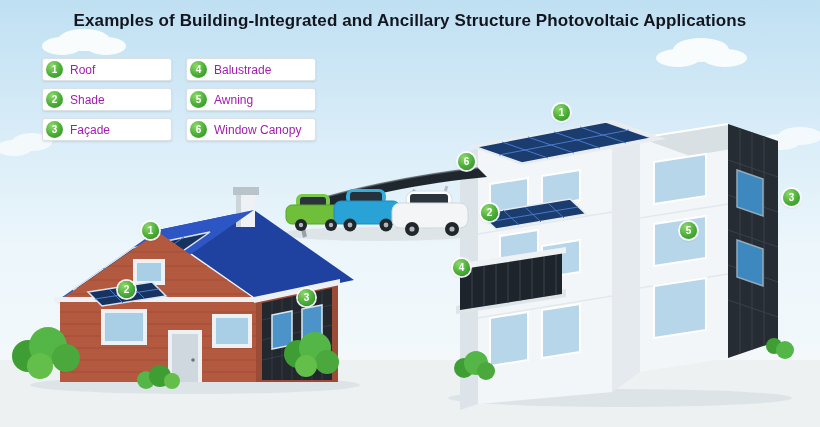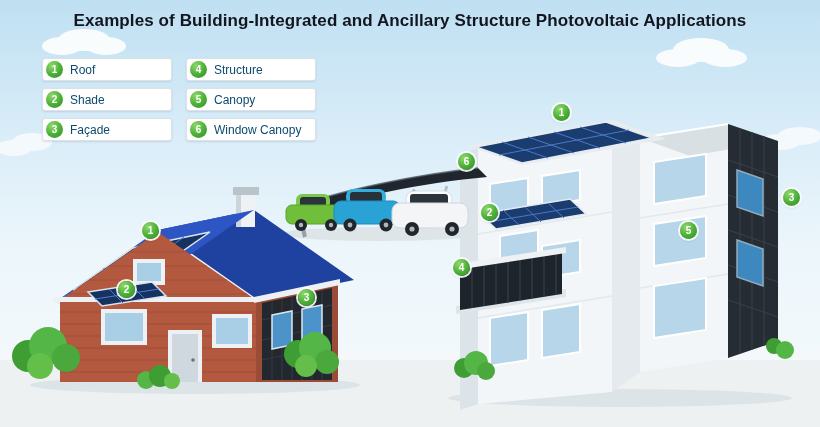--- a/index.html
+++ b/index.html
@@ -11,21 +11,21 @@
   .scene { position:absolute; left:0; top:0; }
   .legend { position:absolute; left:42px; top:58px; display:grid;
     grid-template-columns:repeat(2,134px); gap:7px 10px; }
   .legend-item { display:flex; align-items:center; gap:7px; background:#ffffff;
     border:1px solid #dce1e5; border-radius:3px; height:23px; padding:0 6px 0 3px;
     box-shadow:0 1px 2px rgba(90,110,125,.18); width:130px; }
   .badge, .marker { border-radius:50%; color:#fff; font-weight:bold;
     display:flex; align-items:center; justify-content:center;
     background:radial-gradient(circle at 35% 28%, #8ed96a 0%, #49ad36 55%, #2f8f27 100%); }
   .badge { width:17px; height:17px; font-size:10px; flex:0 0 17px; }
-  .legend-label { font-size:12px; color:#0c4a6e; white-space:nowrap; }
+  .legend-label { font-size:12px; color:#a21caf; white-space:nowrap; }
   .marker { position:absolute; width:17px; height:17px; font-size:10px;
     box-shadow:0 0 0 2px rgba(255,255,255,.9), 0 1px 3px rgba(0,0,0,.35); }
 </style>
 </head>
 <body>
 
 <div class="stage">
 
   <svg class="scene" width="820" height="427" viewBox="0 0 820 427">
 
@@ -297,29 +297,29 @@
 
   <div class="title">Examples of Building-Integrated and Ancillary Structure Photovoltaic Applications</div>
 
   <div class="legend">
     <div class="legend-item">
       <span class="badge">1</span>
       <span class="legend-label">Roof</span>
     </div>
     <div class="legend-item">
       <span class="badge">4</span>
-      <span class="legend-label">Structure</span>
+      <span class="legend-label">Balustrade</span>
     </div>
     <div class="legend-item">
       <span class="badge">2</span>
       <span class="legend-label">Shade</span>
     </div>
     <div class="legend-item">
       <span class="badge">5</span>
-      <span class="legend-label">Canopy</span>
+      <span class="legend-label">Awning</span>
     </div>
     <div class="legend-item">
       <span class="badge">3</span>
       <span class="legend-label">Façade</span>
     </div>
     <div class="legend-item">
       <span class="badge">6</span>
       <span class="legend-label">Window Canopy</span>
     </div>
   </div>

